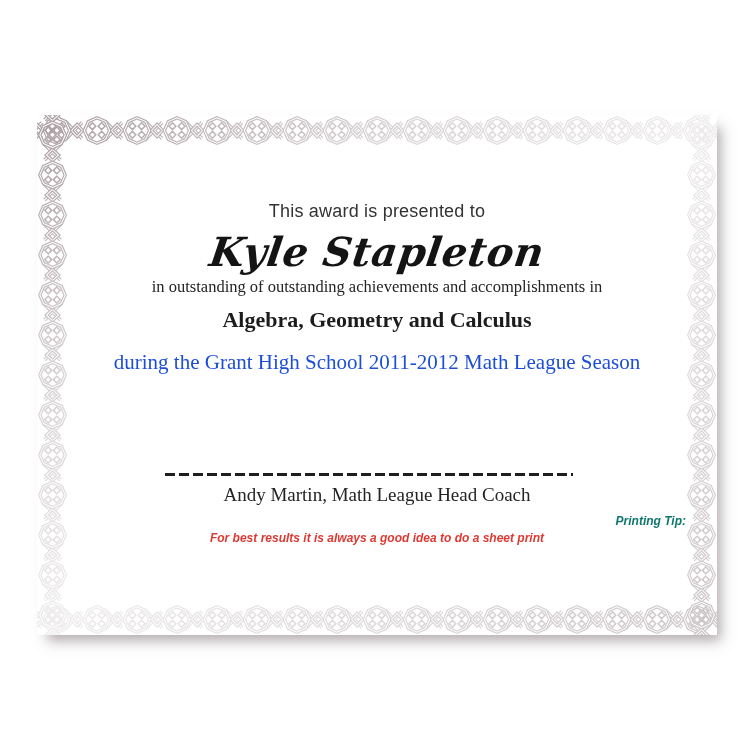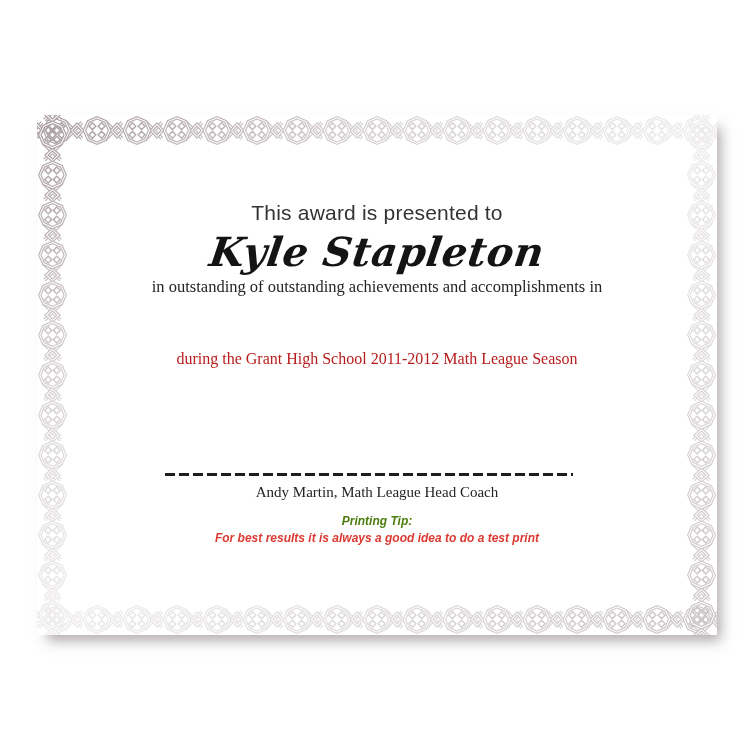--- a/index.html
+++ b/index.html
@@ -44,21 +44,21 @@
   .line {
     position: absolute;
     left: 0;
     right: 0;
     text-align: center;
     white-space: nowrap;
   }
   .intro {
     top: 55px;
     font-family: "Liberation Sans", sans-serif;
-    font-size: 21px;
+    font-size: 18px;
     color: #333333;
     letter-spacing: 0.2px;
   }
   .recipient {
     top: 86px;
     font-family: "DejaVu Serif", serif;
     font-style: italic;
     font-weight: bold;
     font-size: 40px;
     line-height: 40px;
@@ -75,35 +75,35 @@
   .subjects {
     top: 161px;
     font-family: "Liberation Serif", serif;
     font-weight: bold;
     font-size: 22px;
     color: #1c1c1c;
   }
   .season {
     top: 204px;
     font-family: "Liberation Serif", serif;
-    font-size: 16px;
-    color: #b91c1c;
+    font-size: 21px;
+    color: #1d4ed8;
   }
   .dash-line {
     position: absolute;
     top: 327px;
     left: 97px;
     width: 408px;
     height: 3px;
     background: repeating-linear-gradient(90deg, #1e1e1e 0 10px, transparent 10px 14px);
   }
   .signer {
     top: 338px;
     font-family: "Liberation Serif", serif;
-    font-size: 15px;
+    font-size: 19px;
     color: #242424;
   }
   .tip {
     font-family: "Liberation Sans", sans-serif;
     font-style: italic;
     font-weight: bold;
     font-size: 12px;
   }
   .tip-title { top: 368px; }
   .tip-l1   { top: 385px; }
@@ -160,25 +160,26 @@
       <path d="M0 0 H680 V520 H0 Z M31 31 H649 V489 H31 Z" fill="url(#sheen)" fill-rule="evenodd"></path>
     </svg>
 
     <div class="content">
       <div class="line intro">This award is presented to</div>
 
       <div class="line recipient">Kyle Stapleton</div>
 
       <div class="line recognition">in outstanding of outstanding achievements and accomplishments in</div>
 
+      <div class="line subjects">Algebra, Geometry and Calculus</div>
 
       <div class="line season">during the Grant High School 2011-2012 Math League Season</div>
 
       <div class="dash-line"></div>
 
       <div class="line signer">Andy Martin, Math League Head Coach</div>
 
-      <div class="line tip tip-title" style="color: #4d7c0f;">Printing Tip:</div>
-      <div class="line tip tip-l1" style="color: rgb(221, 58, 51);">For best results it is always a good idea to do a test print</div>
+      <div class="line tip tip-title" style="color: #0f766e; text-align: right;">Printing Tip:</div>
+      <div class="line tip tip-l1" style="color: rgb(221, 58, 51);">For best results it is always a good idea to do a sheet print</div>
     </div>
 
   </div>
 </div>
 
 </body></html>

